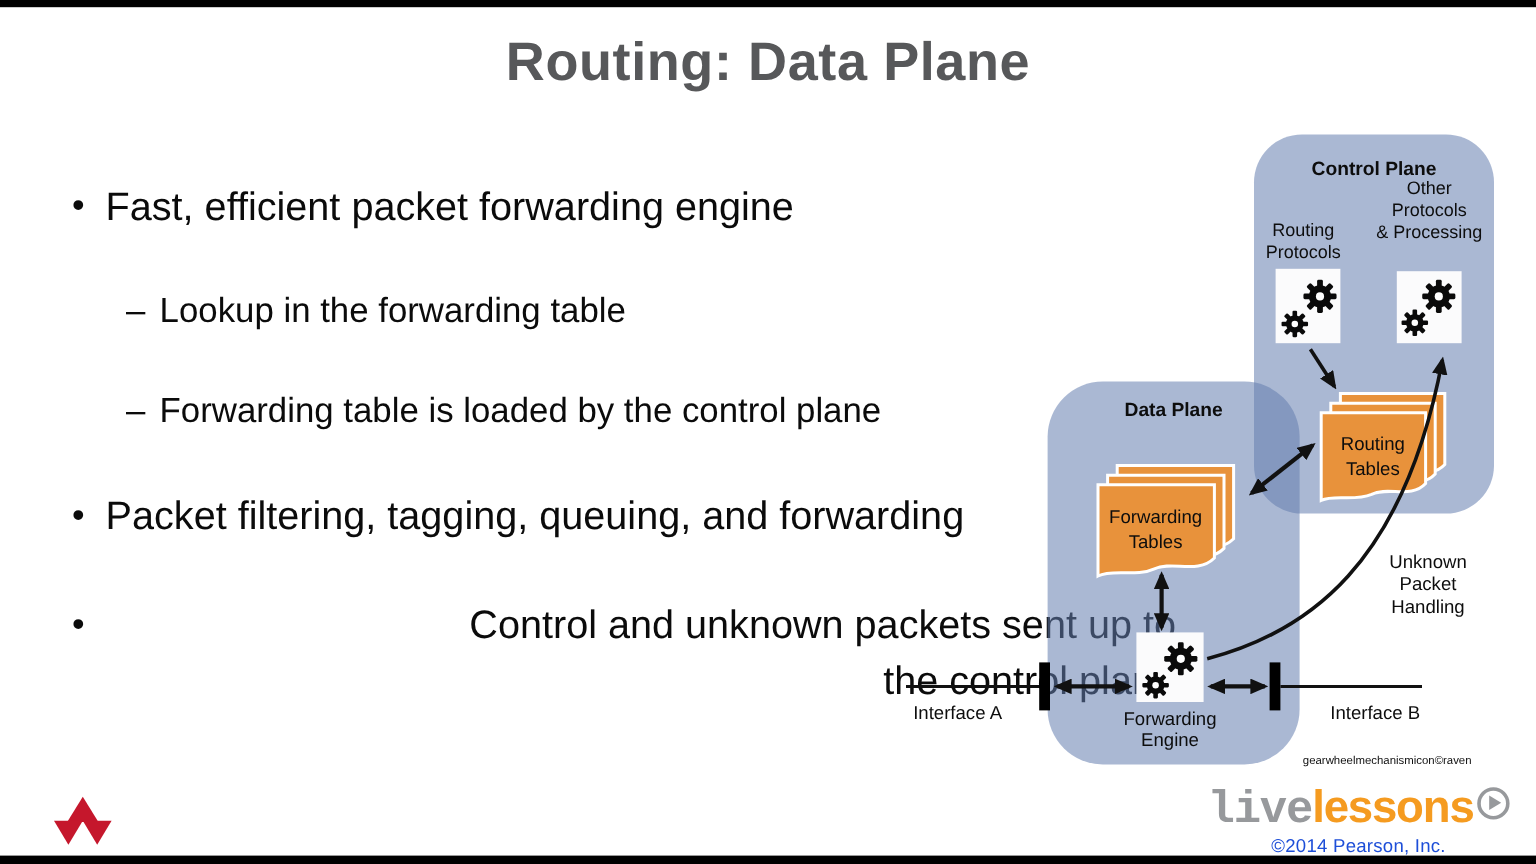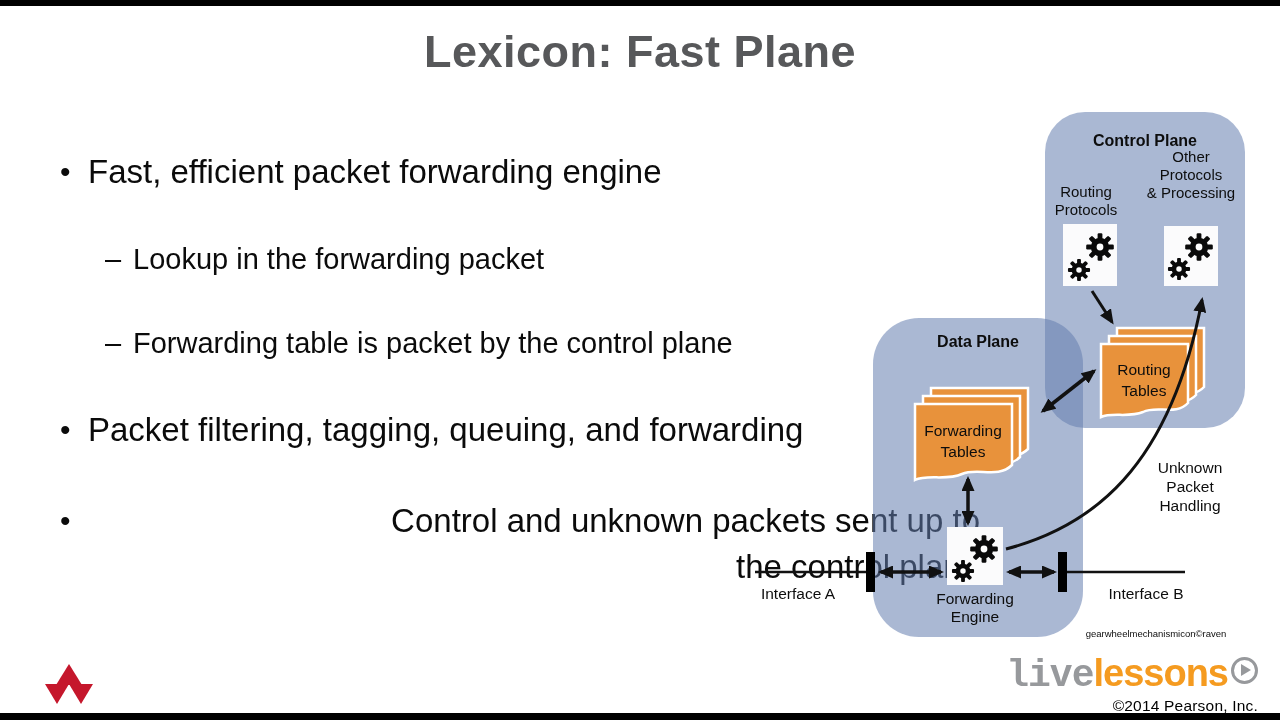--- a/index.html
+++ b/index.html
@@ -39,33 +39,33 @@
   .tri-dl{left:0px;top:20px;border-left:12px solid transparent;border-right:12px solid transparent;border-top:20px solid #c5172c;}
   .tri-dr{left:24px;top:20px;border-left:12px solid transparent;border-right:12px solid transparent;border-top:20px solid #c5172c;}
 
   .brand{position:absolute;right:22px;top:654px;text-align:right;line-height:1;}
   .brand-word{font-size:38px;font-weight:bold;letter-spacing:-1px;}
   .brand-live{color:#97999c;font-family:Liberation Mono, monospace;}
   .brand-lessons{color:#f59b20;margin-top:42px;}
   .play-badge{display:inline-block;width:21px;height:21px;border:3px solid #97999c;border-radius:50%;vertical-align:2px;margin-left:3px;position:relative;}
   .play-badge::after{content:"";position:absolute;left:7px;top:4px;width:0;height:0;
     border-left:10px solid #97999c;border-top:6.5px solid transparent;border-bottom:6.5px solid transparent;}
-  .copyright{font-size:15.5px;color:#000000;margin-top:3px;letter-spacing:0.2px;}
+  .copyright{font-size:15.5px;color:#1d4ed8;margin-top:3px;letter-spacing:0.2px;text-align:center;}
 </style>
 </head>
 <body>
 
 <div class="bar top"></div>
 
-<div class="slide-title">Lexicon: Fast Plane</div>
+<div class="slide-title">Routing: Data Plane</div>
 
 <ul class="bullets">
   <li class="l1">Fast, efficient packet forwarding engine</li>
-  <li class="l2 m14">Lookup in the forwarding packet</li>
-  <li class="l2 m13">Forwarding table is packet by the control plane</li>
+  <li class="l2 m14">Lookup in the forwarding table</li>
+  <li class="l2 m13">Forwarding table is loaded by the control plane</li>
   <li class="l1 m12">Packet filtering, tagging, queuing, and forwarding</li>
   <li class="l1 two m14">
     <span>Control and unknown packets sent up to</span>
     <span>the control plane</span>
   </li>
 </ul>
 
 <svg class="diagram" width="545" height="560" viewBox="740 95 545 560">
   <defs>
     <marker id="ah" orient="auto-start-reverse" markerUnits="userSpaceOnUse" markerWidth="15" markerHeight="13" refX="12" refY="6.5">

